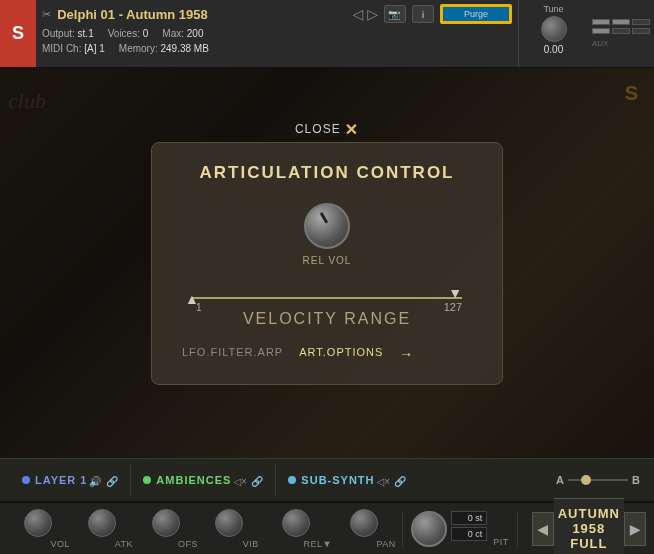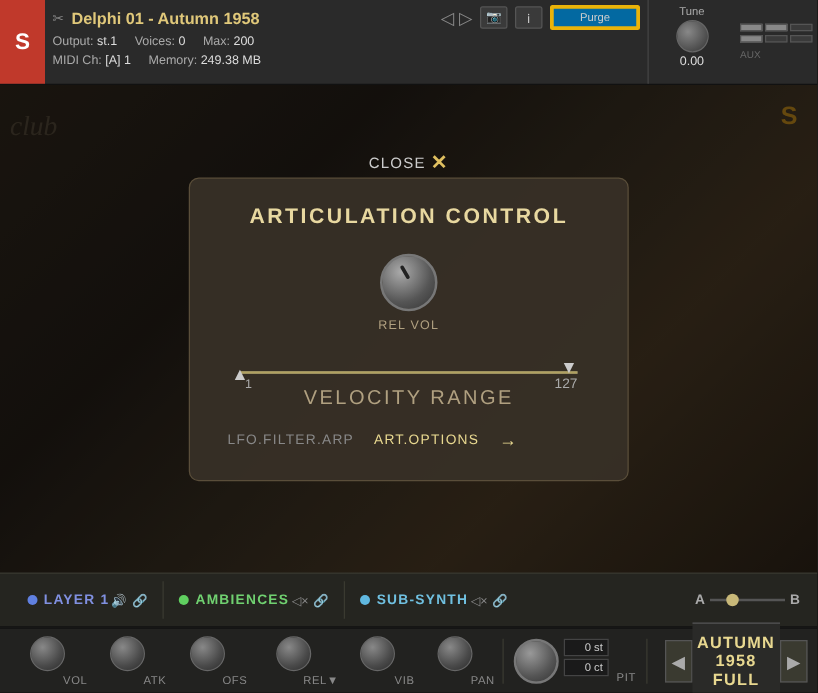--- a/index.html
+++ b/index.html
@@ -663,25 +663,25 @@
   <div class="knob-small-group">
     <div class="knob-small"></div>
     <span class="knob-small-label">ATK</span>
   </div>
   <div class="knob-small-group">
     <div class="knob-small"></div>
     <span class="knob-small-label">OFS</span>
   </div>
   <div class="knob-small-group">
     <div class="knob-small"></div>
-    <span class="knob-small-label">REL▼</span>
+    <span class="knob-small-label">VIB</span>
   </div>
   <div class="knob-small-group">
     <div class="knob-small"></div>
-    <span class="knob-small-label">VIB</span>
+    <span class="knob-small-label">REL▼</span>
   </div>
   <div class="knob-small-group">
     <div class="knob-small"></div>
     <span class="knob-small-label">PAN</span>
   </div>
   <div class="bottom-separator"></div>
   <div style="display:flex;align-items:flex-start;gap:4px;">
     <div class="big-knob"></div>
     <div style="display:flex;flex-direction:column;gap:2px;">
       <div class="pitch-val">0 st</div>

